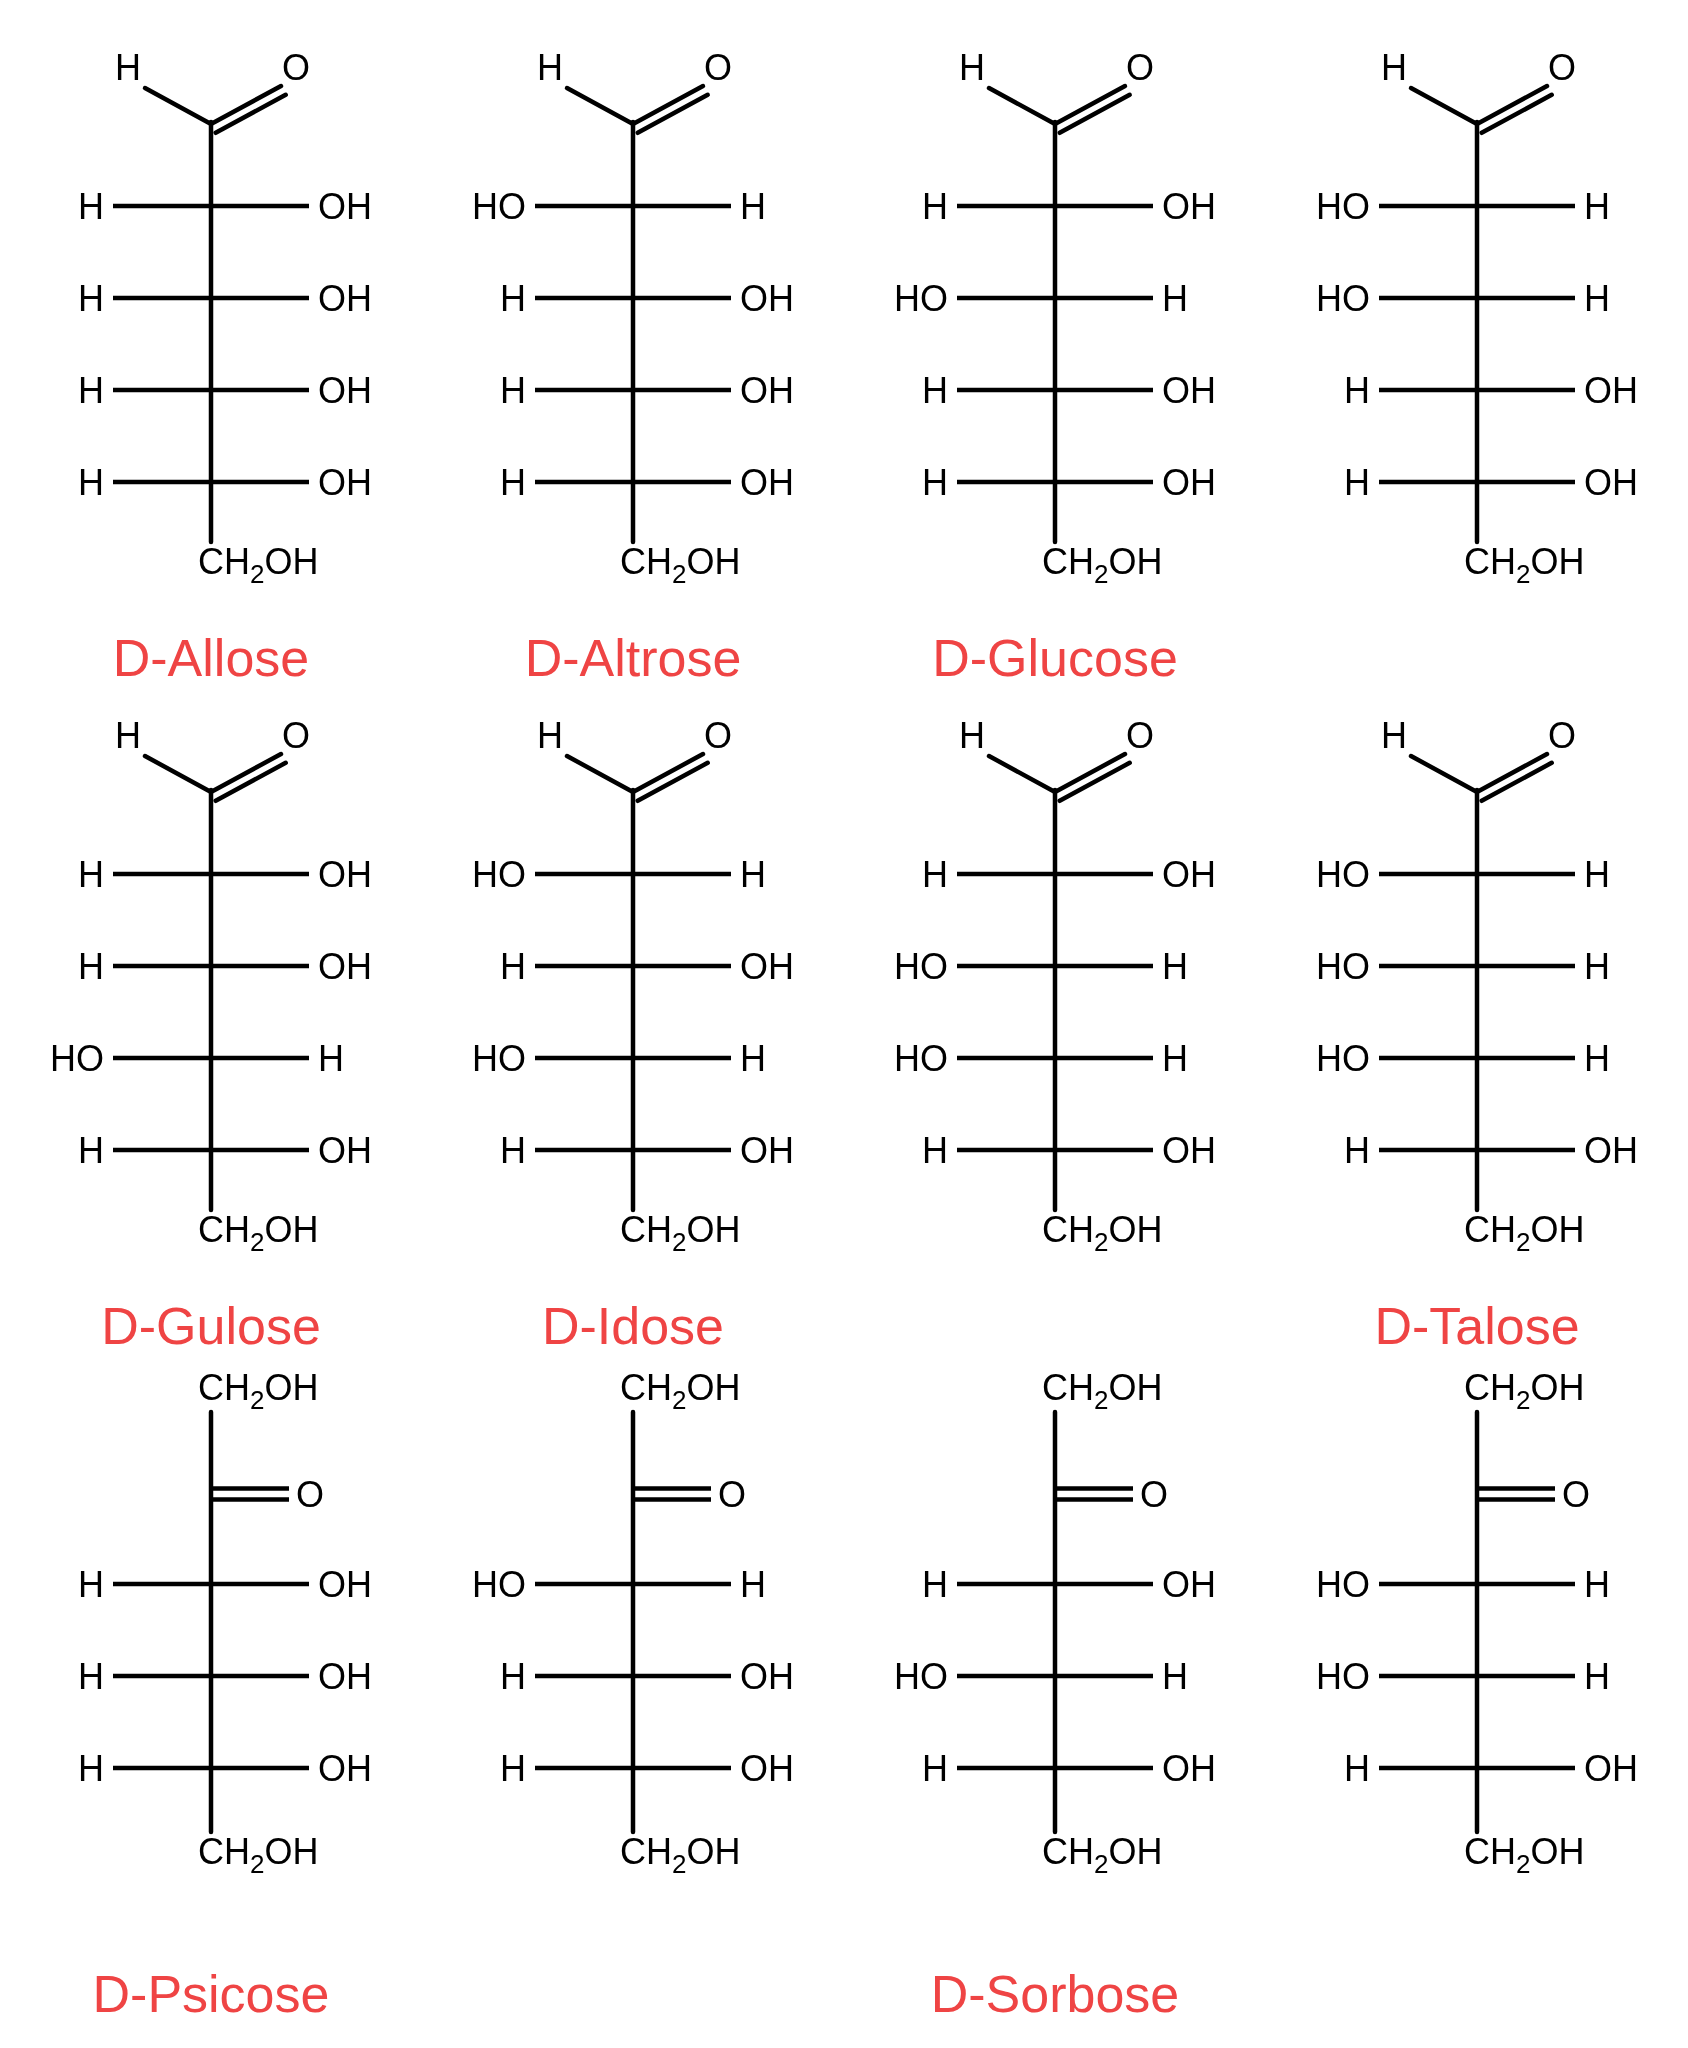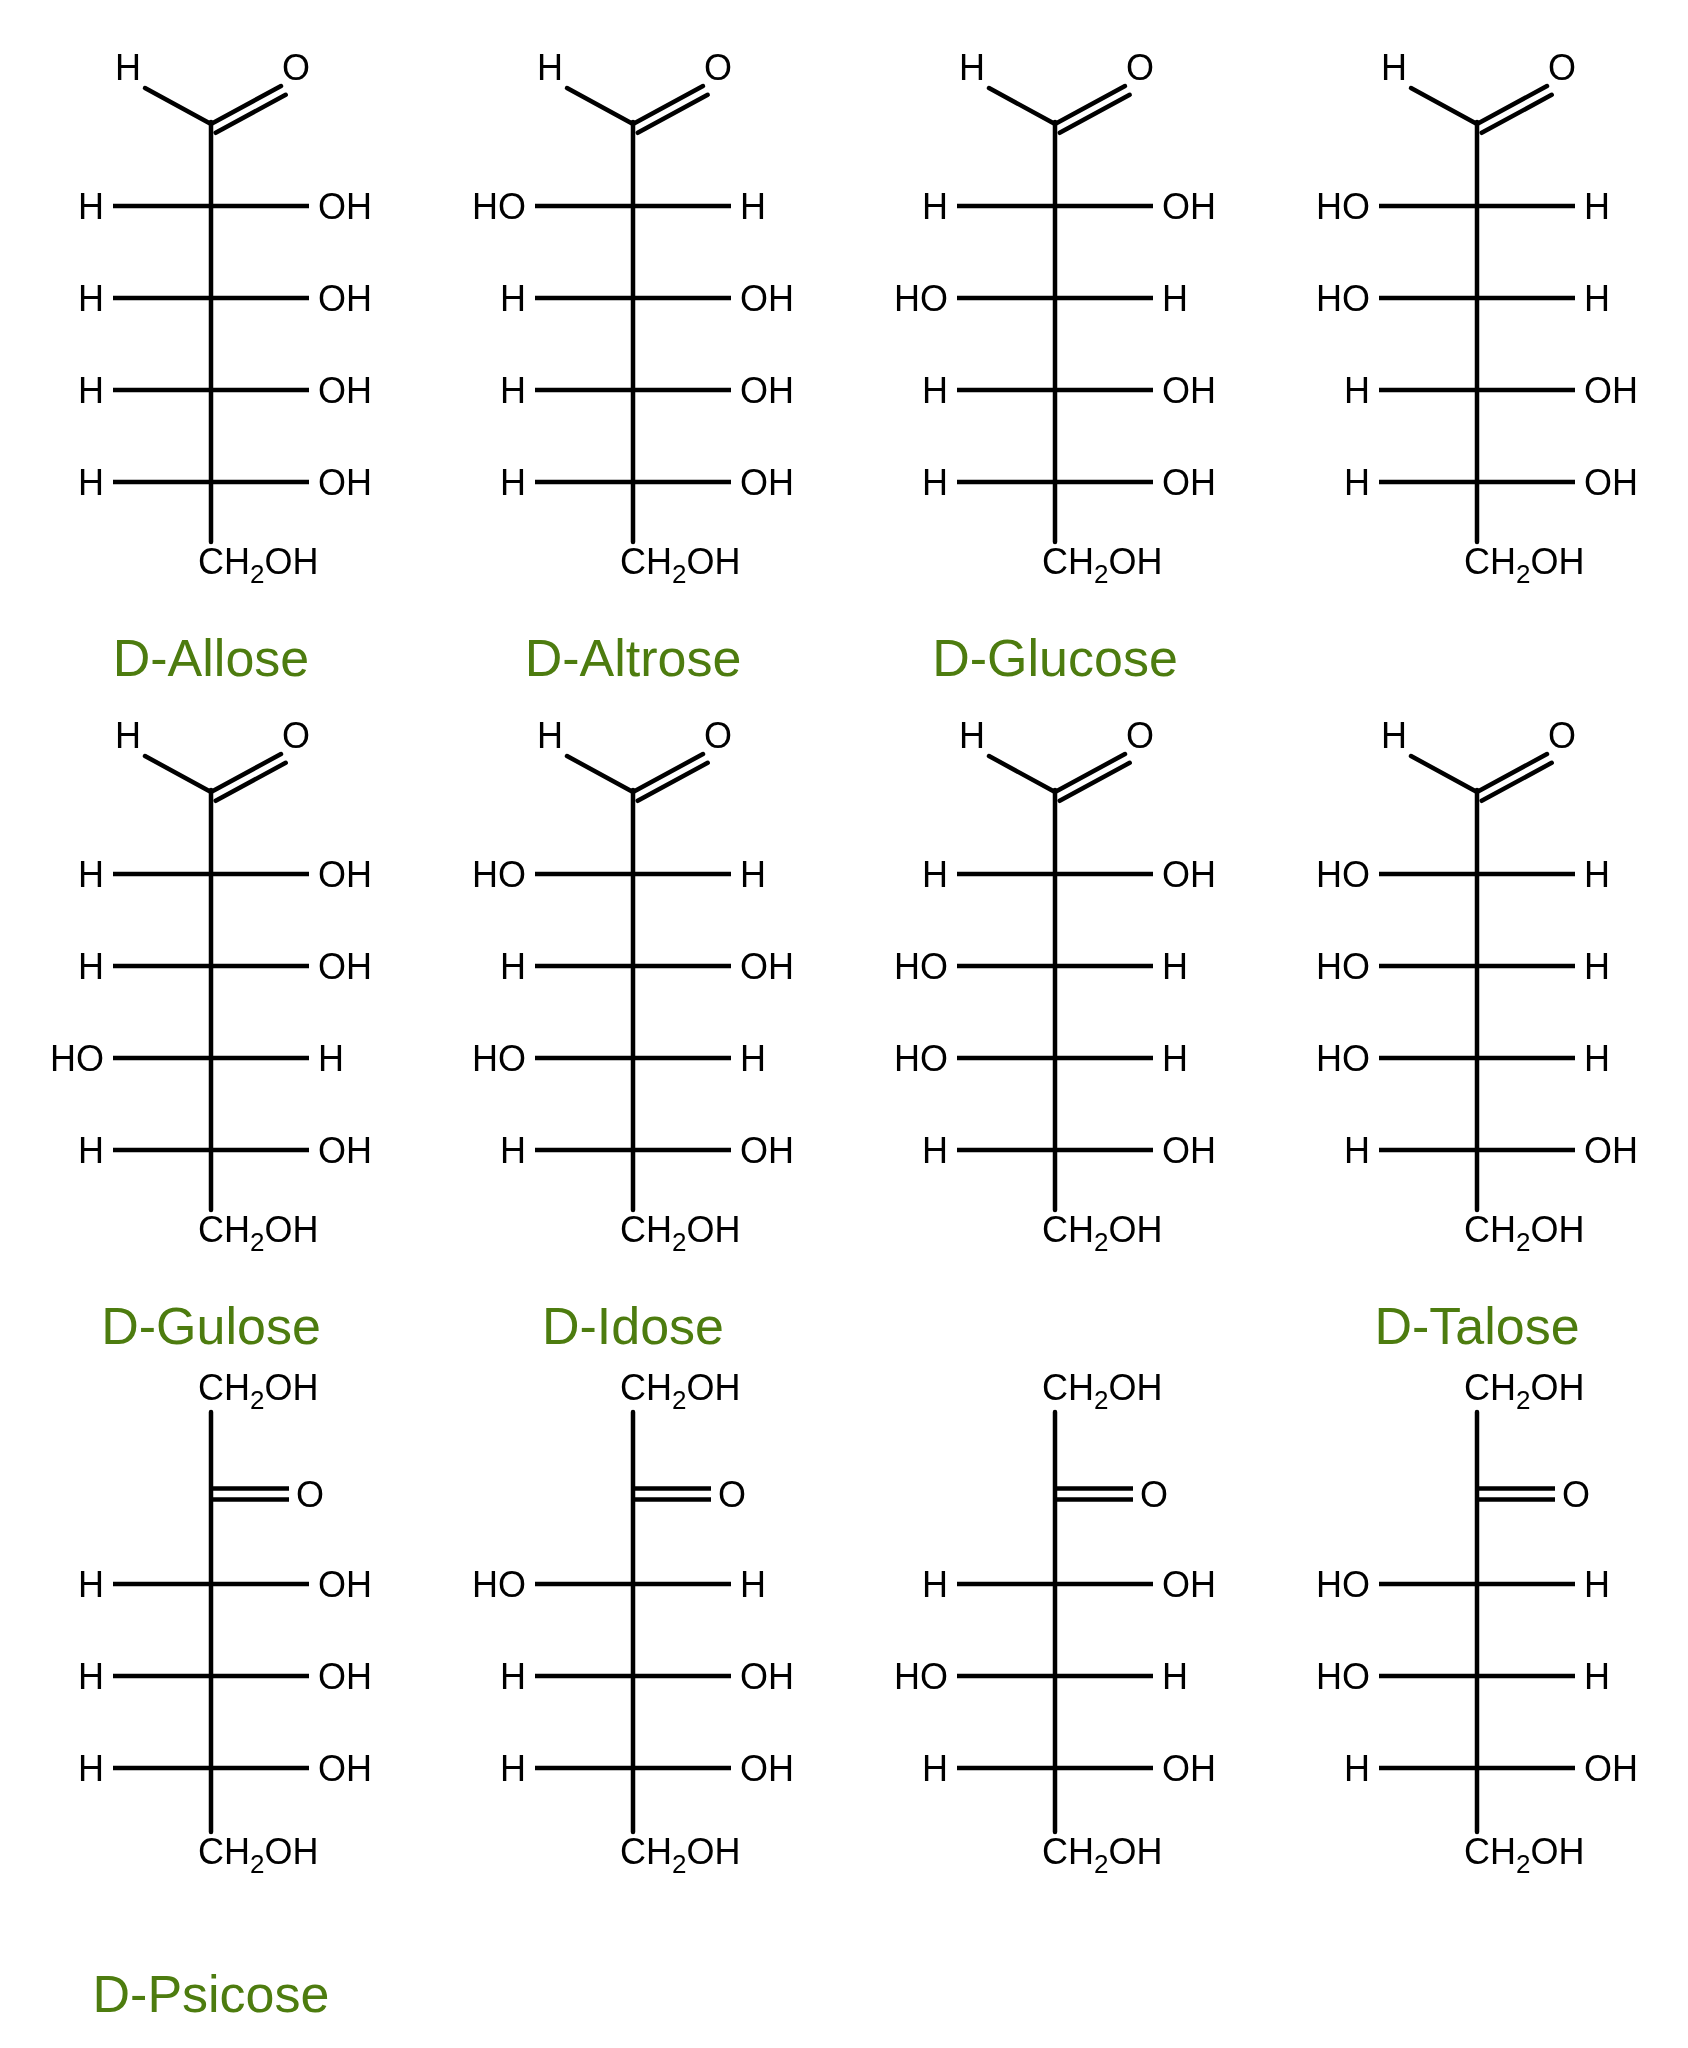--- a/index.html
+++ b/index.html
@@ -21,21 +21,21 @@
   .cell {
     display: flex;
     flex-direction: column;
     align-items: center;
   }
   .cell svg { display: block; }
   .mol-label {
     height: 56px;
     font-size: 52px;
     line-height: 56px;
-    color: #4d7c0f;
+    color: #ef4444;
     text-align: center;
     white-space: nowrap;
   }
 </style>
 </head>
 <body>
 
 <div class="grid">
     <div class="cell">
       <svg width="422" height="612" viewBox="0 0 422 612">
@@ -277,20 +277,21 @@
         <line x1="113" y1="230" x2="309" y2="230" stroke="#000000" stroke-width="4.5"></line>
         <text x="104" y="243" text-anchor="end" font-size="36" fill="#000000">H</text>
         <text x="318" y="243" text-anchor="start" font-size="36" fill="#000000">OH</text>
         <line x1="113" y1="322" x2="309" y2="322" stroke="#000000" stroke-width="4.5"></line>
         <text x="104" y="335" text-anchor="end" font-size="36" fill="#000000">HO</text>
         <text x="318" y="335" text-anchor="start" font-size="36" fill="#000000">H</text>
         <line x1="113" y1="414" x2="309" y2="414" stroke="#000000" stroke-width="4.5"></line>
         <text x="104" y="427" text-anchor="end" font-size="36" fill="#000000">H</text>
         <text x="318" y="427" text-anchor="start" font-size="36" fill="#000000">OH</text>
       </svg>
+      <div class="mol-label">D-Sorbose</div>
     </div>
     <div class="cell">
       <svg width="422" height="612" viewBox="0 0 422 612">
         <text x="198" y="46" text-anchor="start" font-size="36" fill="#000000"><tspan dy="0">CH</tspan><tspan dy="9" font-size="26">2</tspan><tspan dy="-9">OH</tspan></text>
         <line x1="211" y1="58" x2="211" y2="478" stroke="#000000" stroke-width="4.5" stroke-linecap="round"></line>
         <line x1="211" y1="134.5" x2="289" y2="134.5" stroke="#000000" stroke-width="4.5"></line>
         <line x1="211" y1="145.5" x2="289" y2="145.5" stroke="#000000" stroke-width="4.5"></line>
         <text x="296" y="153" text-anchor="start" font-size="36" fill="#000000">O</text>
         <text x="198" y="510" text-anchor="start" font-size="36" fill="#000000"><tspan dy="0">CH</tspan><tspan dy="9" font-size="26">2</tspan><tspan dy="-9">OH</tspan></text>
         <line x1="113" y1="230" x2="309" y2="230" stroke="#000000" stroke-width="4.5"></line>

